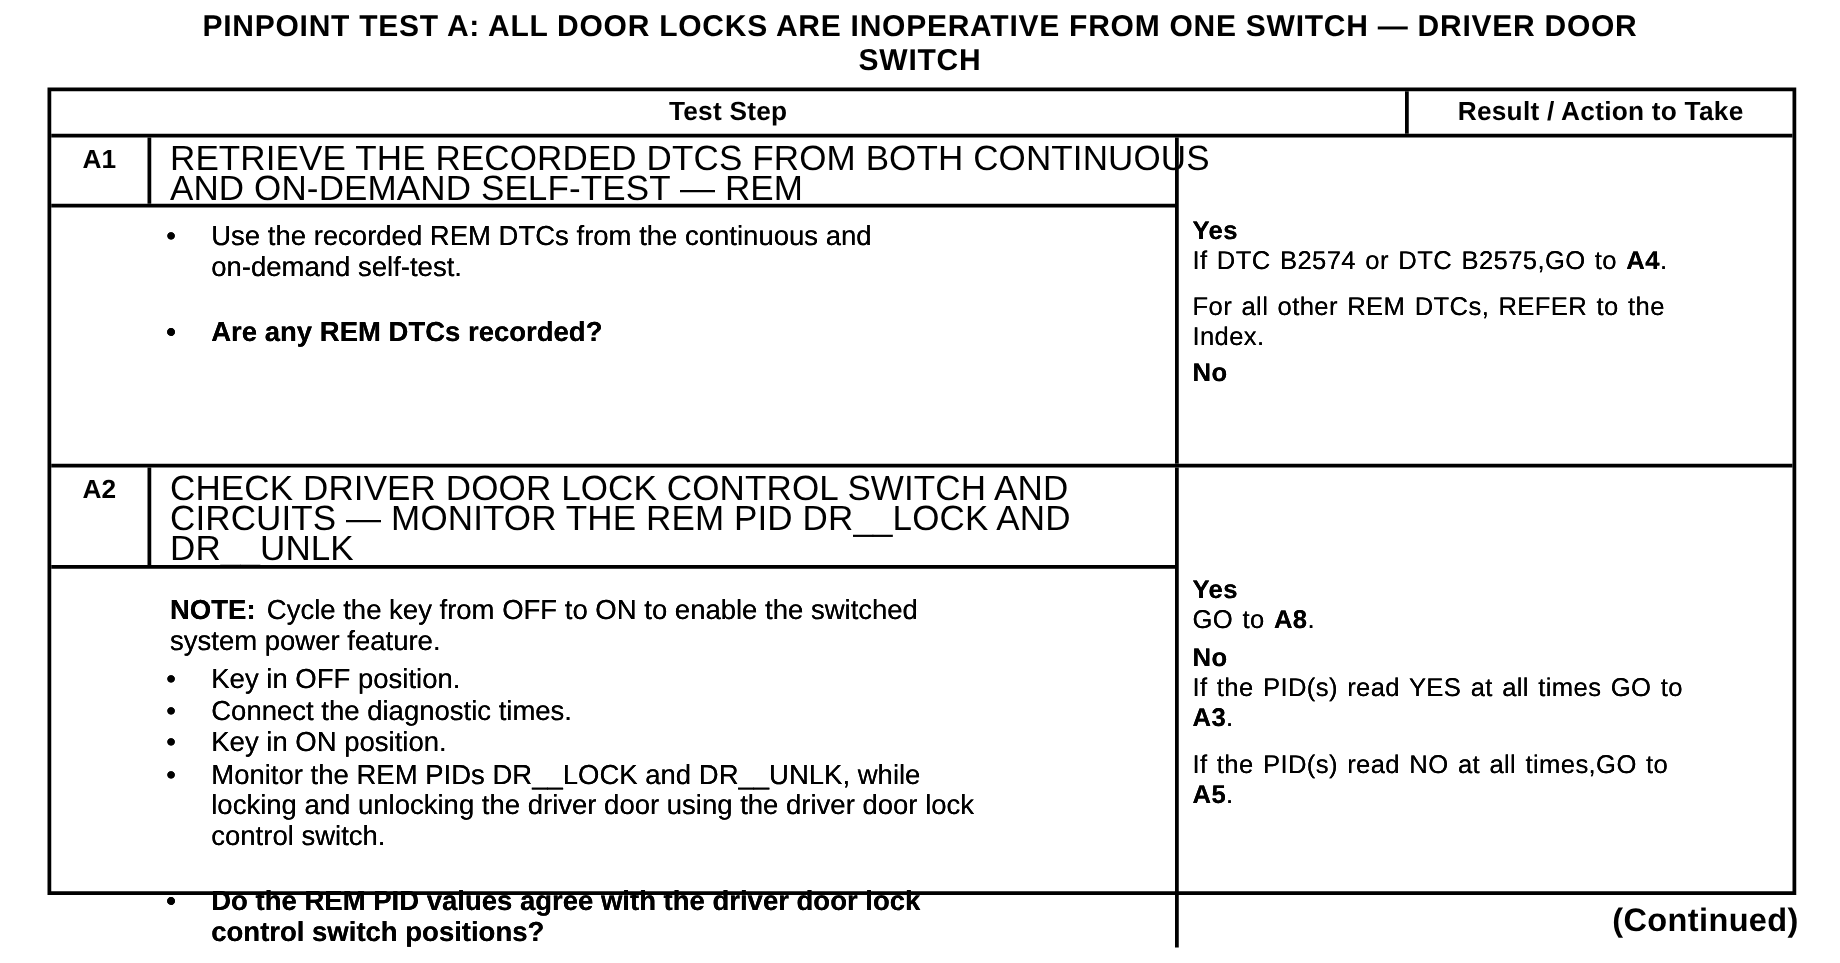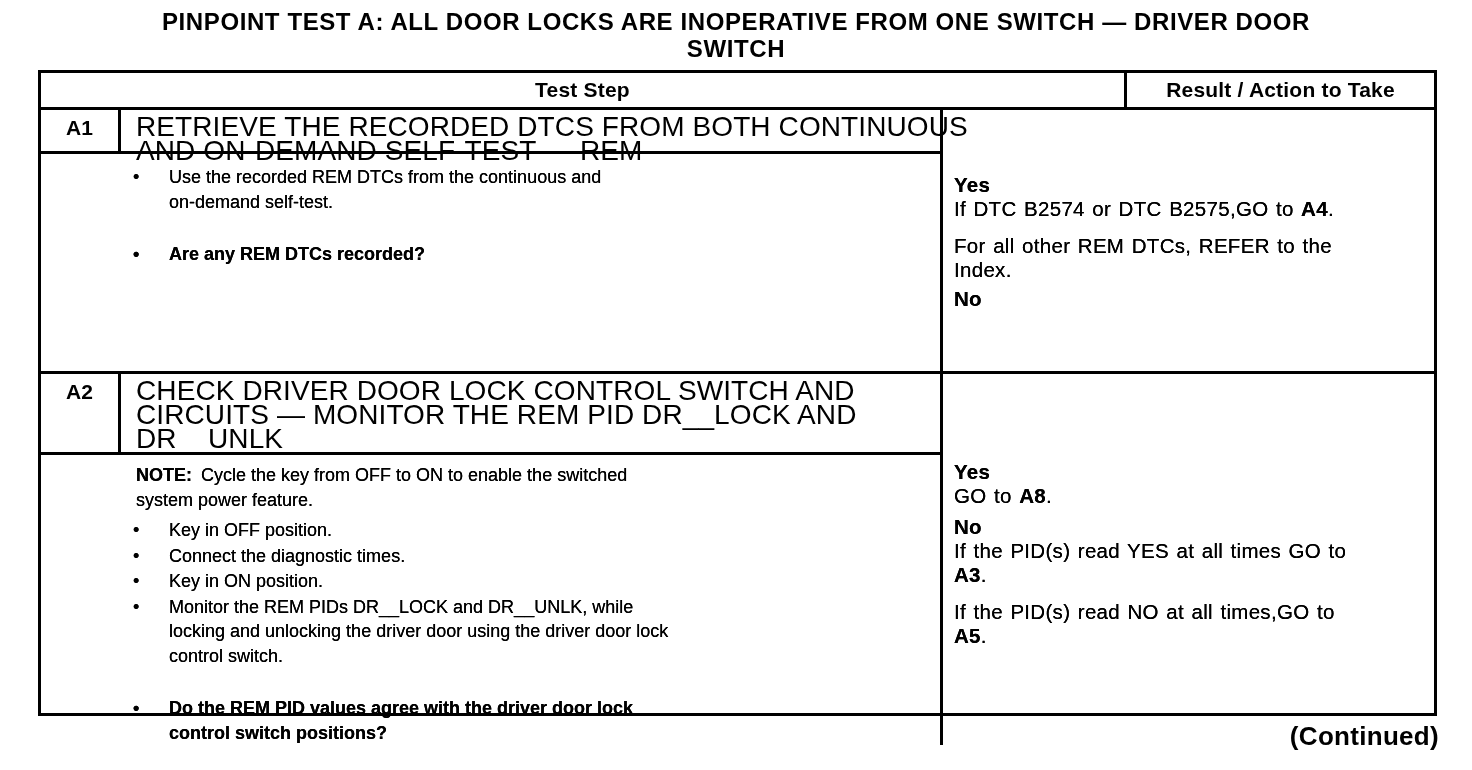--- a/index.html
+++ b/index.html
@@ -23,36 +23,36 @@
   .th-left{width:1083px;flex:none;display:flex;align-items:center;justify-content:center;
     font-weight:700;font-size:21px;letter-spacing:0.2px;}
   .th-right{flex:1;border-left:3px solid #000;display:flex;align-items:center;justify-content:center;
     font-weight:700;font-size:21px;letter-spacing:0.2px;text-align:center;}
   .trow{display:flex;flex:none;box-sizing:border-box;}
   .row-a1{height:264px;border-bottom:3px solid #000;}
   .row-a2{flex:1;}
   .cell-left{width:899px;flex:none;display:flex;flex-direction:column;box-sizing:border-box;}
   .cell-right{flex:1;border-left:3px solid #000;box-sizing:border-box;}
   .step-head{display:flex;flex:none;border-bottom:3px solid #000;box-sizing:border-box;}
-  .row-a1 .step-head{height:44px;}
+  .row-a1 .step-head{height:56px;}
   .row-a2 .step-head{height:81px;}
   .step-id{
     width:80px;flex:none;border-right:3px solid #000;box-sizing:border-box;
     text-align:center;font-weight:700;font-size:21px;padding-top:6px;
   }
   .step-title{
     flex:1;padding:5px 6px 0 15px;font-weight:400;font-size:28px;line-height:24px;
     letter-spacing:0.1px;
   }
   .step-title div{white-space:nowrap;}
   .step-body{
-    padding:10px 8px 0 95px;font-size:18px;line-height:24.5px;
+    padding:10px 8px 0 95px;font-size:22px;line-height:24.5px;
     text-shadow:0 0 0.4px #000;
   }
-  .row-a2 .step-body{padding-top:8px;}
+  .row-a2 .step-body{padding-top:21px;}
   .note .nline{white-space:nowrap;}
   .note b{margin-right:9px;}
   .bullets{margin-top:6px;}
   .row-a1 .bullets{margin-top:0;}
   .bullet{display:flex;margin:1px 0 0 -3px;}
   .bullet .dot{width:36px;flex:none;}
   .bullet .dot::before{content:"\2022";}
   .bullet .txt div{white-space:nowrap;}
   .bullet.q{font-weight:700;margin-top:28px;}
   .res{

